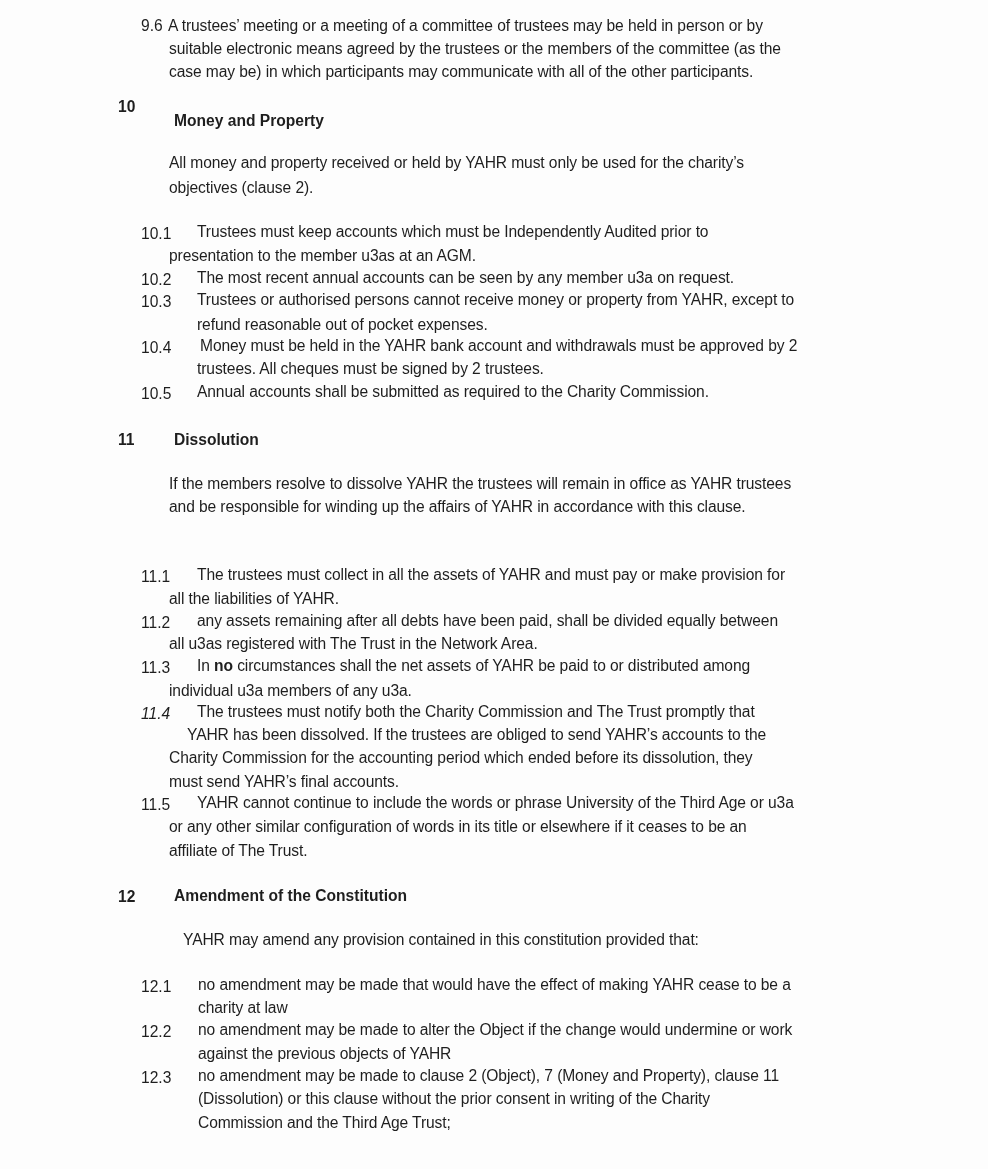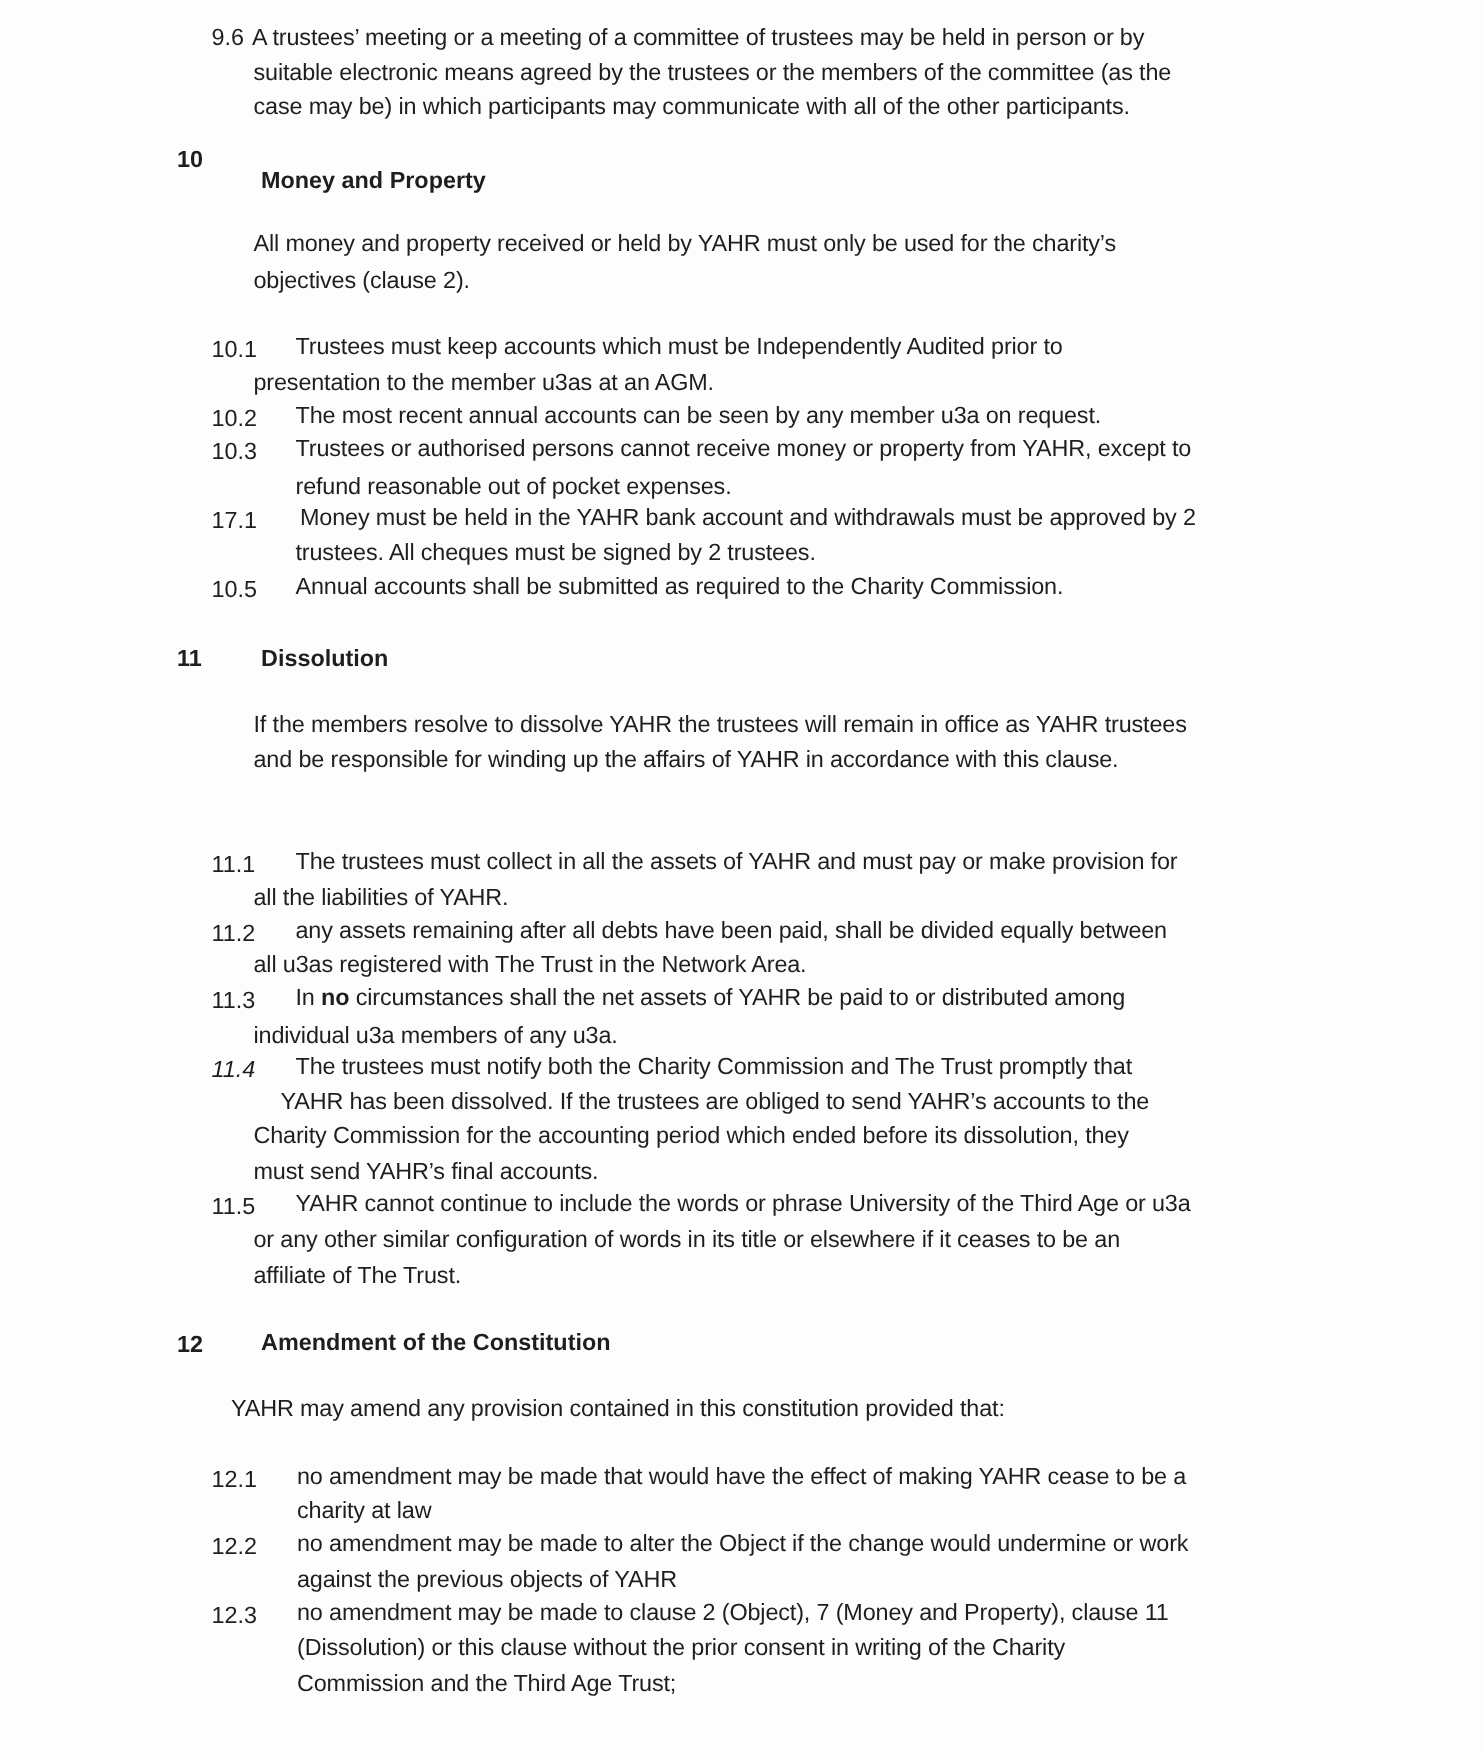--- a/index.html
+++ b/index.html
@@ -31,21 +31,21 @@
   <span class="ln" style="left:197px;top:222px;">Trustees must keep accounts which must be Independently Audited prior to</span>
   <span class="ln" style="left:169px;top:246px;">presentation to the member u3as at an AGM.</span>
 
   <span class="num" style="left:141px;top:270px;">10.2</span>
   <span class="ln" style="left:197px;top:268px;">The most recent annual accounts can be seen by any member u3a on request.</span>
 
   <span class="num" style="left:141px;top:292px;">10.3</span>
   <span class="ln" style="left:197px;top:290px;">Trustees or authorised persons cannot receive money or property from YAHR, except to</span>
   <span class="ln" style="left:169px;top:315px;margin-left:28px;">refund reasonable out of pocket expenses.</span>
 
-  <span class="num" style="left:141px;top:338px;">17.1</span>
+  <span class="num" style="left:141px;top:338px;">10.4</span>
   <span class="ln" style="left:200px;top:336px;">Money must be held in the YAHR bank account and withdrawals must be approved by 2</span>
   <span class="ln" style="left:197px;top:359px;">trustees. All cheques must be signed by 2 trustees.</span>
 
   <span class="num" style="left:141px;top:384px;">10.5</span>
   <span class="ln" style="left:197px;top:382px;">Annual accounts shall be submitted as required to the Charity Commission.</span>
 </div>
 
 <div>
   <span class="hd" style="left:118px;top:430px;">11</span>
   <span class="hd" style="left:174px;top:430px;">Dissolution</span>
@@ -72,21 +72,21 @@
 
   <span class="num" style="left:141px;top:795px;">11.5</span>
   <span class="ln" style="left:197px;top:793px;">YAHR cannot continue to include the words or phrase University of the Third Age or u3a</span>
   <span class="ln" style="left:169px;top:817px;">or any other similar configuration of words in its title or elsewhere if it ceases to be an</span>
   <span class="ln" style="left:169px;top:841px;">affiliate of The Trust.</span>
 </div>
 
 <div>
   <span class="hd" style="left:118px;top:887px;text-align:right;">12</span>
   <span class="hd" style="left:174px;top:886px;">Amendment of the Constitution</span>
-  <span class="ln" style="left:154px;top:930px;">YAHR may amend any provision contained in this constitution provided that:</span>
+  <span class="ln" style="left:183px;top:930px;">YAHR may amend any provision contained in this constitution provided that:</span>
 
   <span class="num" style="left:141px;top:977px;">12.1</span>
   <span class="ln" style="left:198px;top:975px;">no amendment may be made that would have the effect of making YAHR cease to be a</span>
   <span class="ln" style="left:198px;top:998px;">charity at law</span>
 
   <span class="num" style="left:141px;top:1022px;">12.2</span>
   <span class="ln" style="left:198px;top:1020px;">no amendment may be made to alter the Object if the change would undermine or work</span>
   <span class="ln" style="left:198px;top:1044px;">against the previous objects of YAHR</span>
 
   <span class="num" style="left:141px;top:1068px;">12.3</span>

